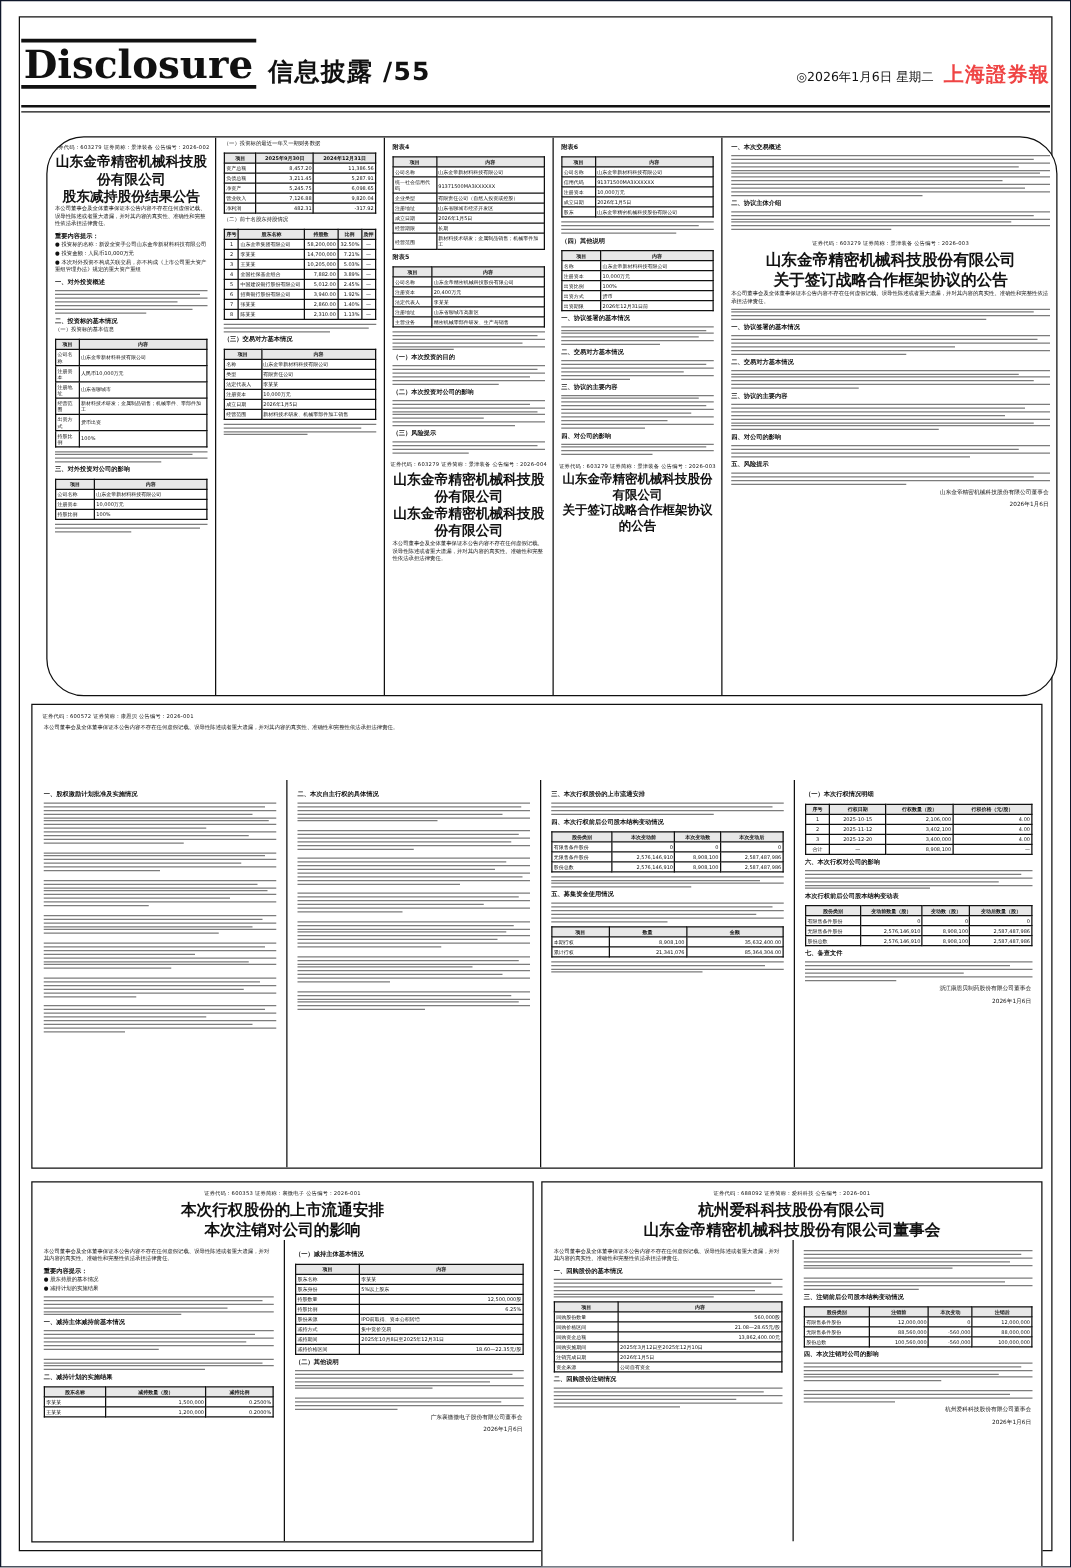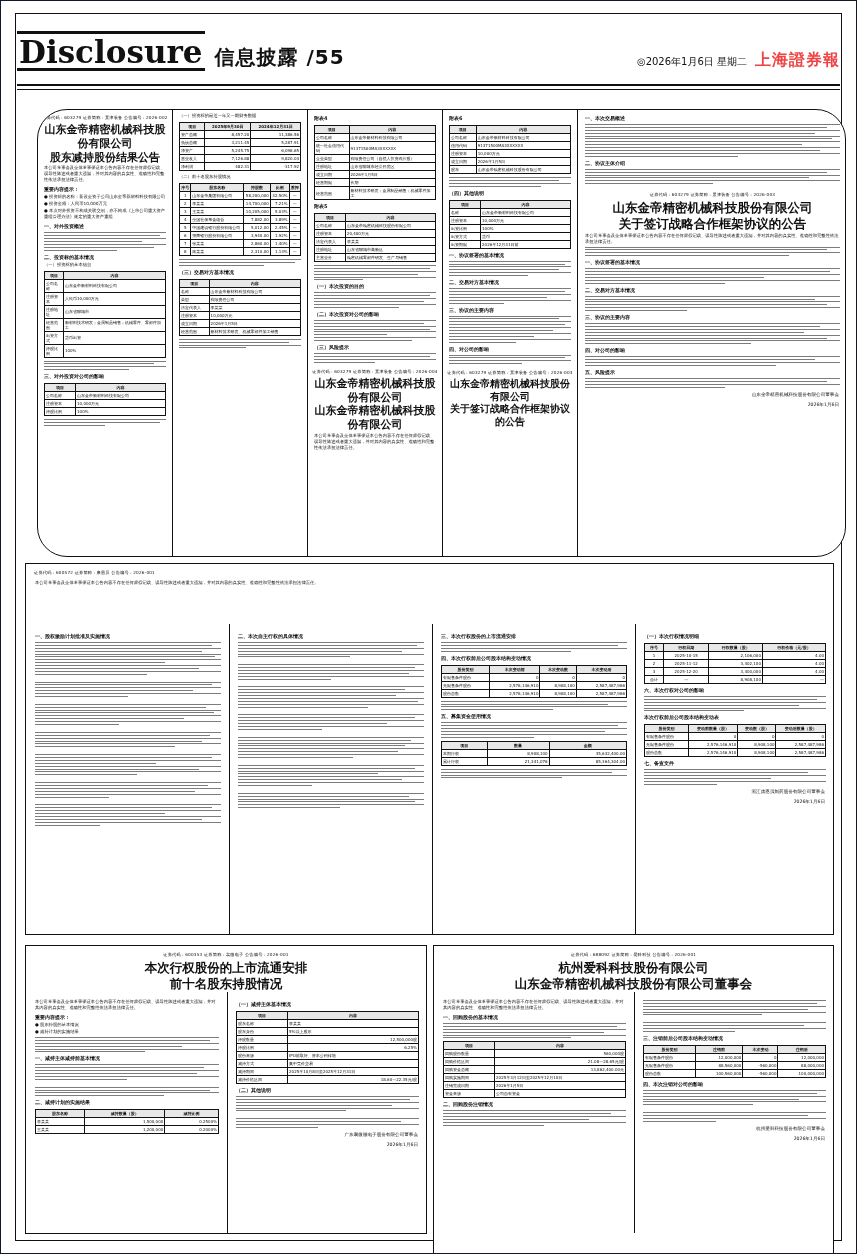--- a/index.html
+++ b/index.html
@@ -927,21 +927,21 @@
       </div>
       <div class="sign">浙江康恩贝制药股份有限公司董事会</div>
       <div class="sign">2026年1月6日</div>
     </div>
   </div>
 
   <div class="blk" style="left:24px;top:944px;width:402px;height:289px;">
     <div style="padding:3px 5px 0 5px;">
       <div class="code-line">证券代码：600353   证券简称：襄微电子   公告编号：2026-001</div>
       <div class="title-main t13">本次行权股份的上市流通安排</div>
-      <div class="title-main t13">前十名股东持股情况</div>
+      <div class="title-main t13">本次注销对公司的影响</div>
     </div>
 
     <div class="col" style="left:2px;top:52px;width:198px;bottom:2px;padding:0 4px;">
       <div class="tinytxt">本公司董事会及全体董事保证本公告内容不存在任何虚假记载、误导性陈述或者重大遗漏，并对其内容的真实性、准确性和完整性依法承担法律责任。</div>
       <div class="tinyhead">重要内容提示：</div>
       <div class="tinytxt">● 股东持股的基本情况</div>
       <div class="tinytxt">● 减持计划的实施结果</div>
       <div class="para">
         <div class="ln s100"></div>
           <div class="ln s95"></div>

